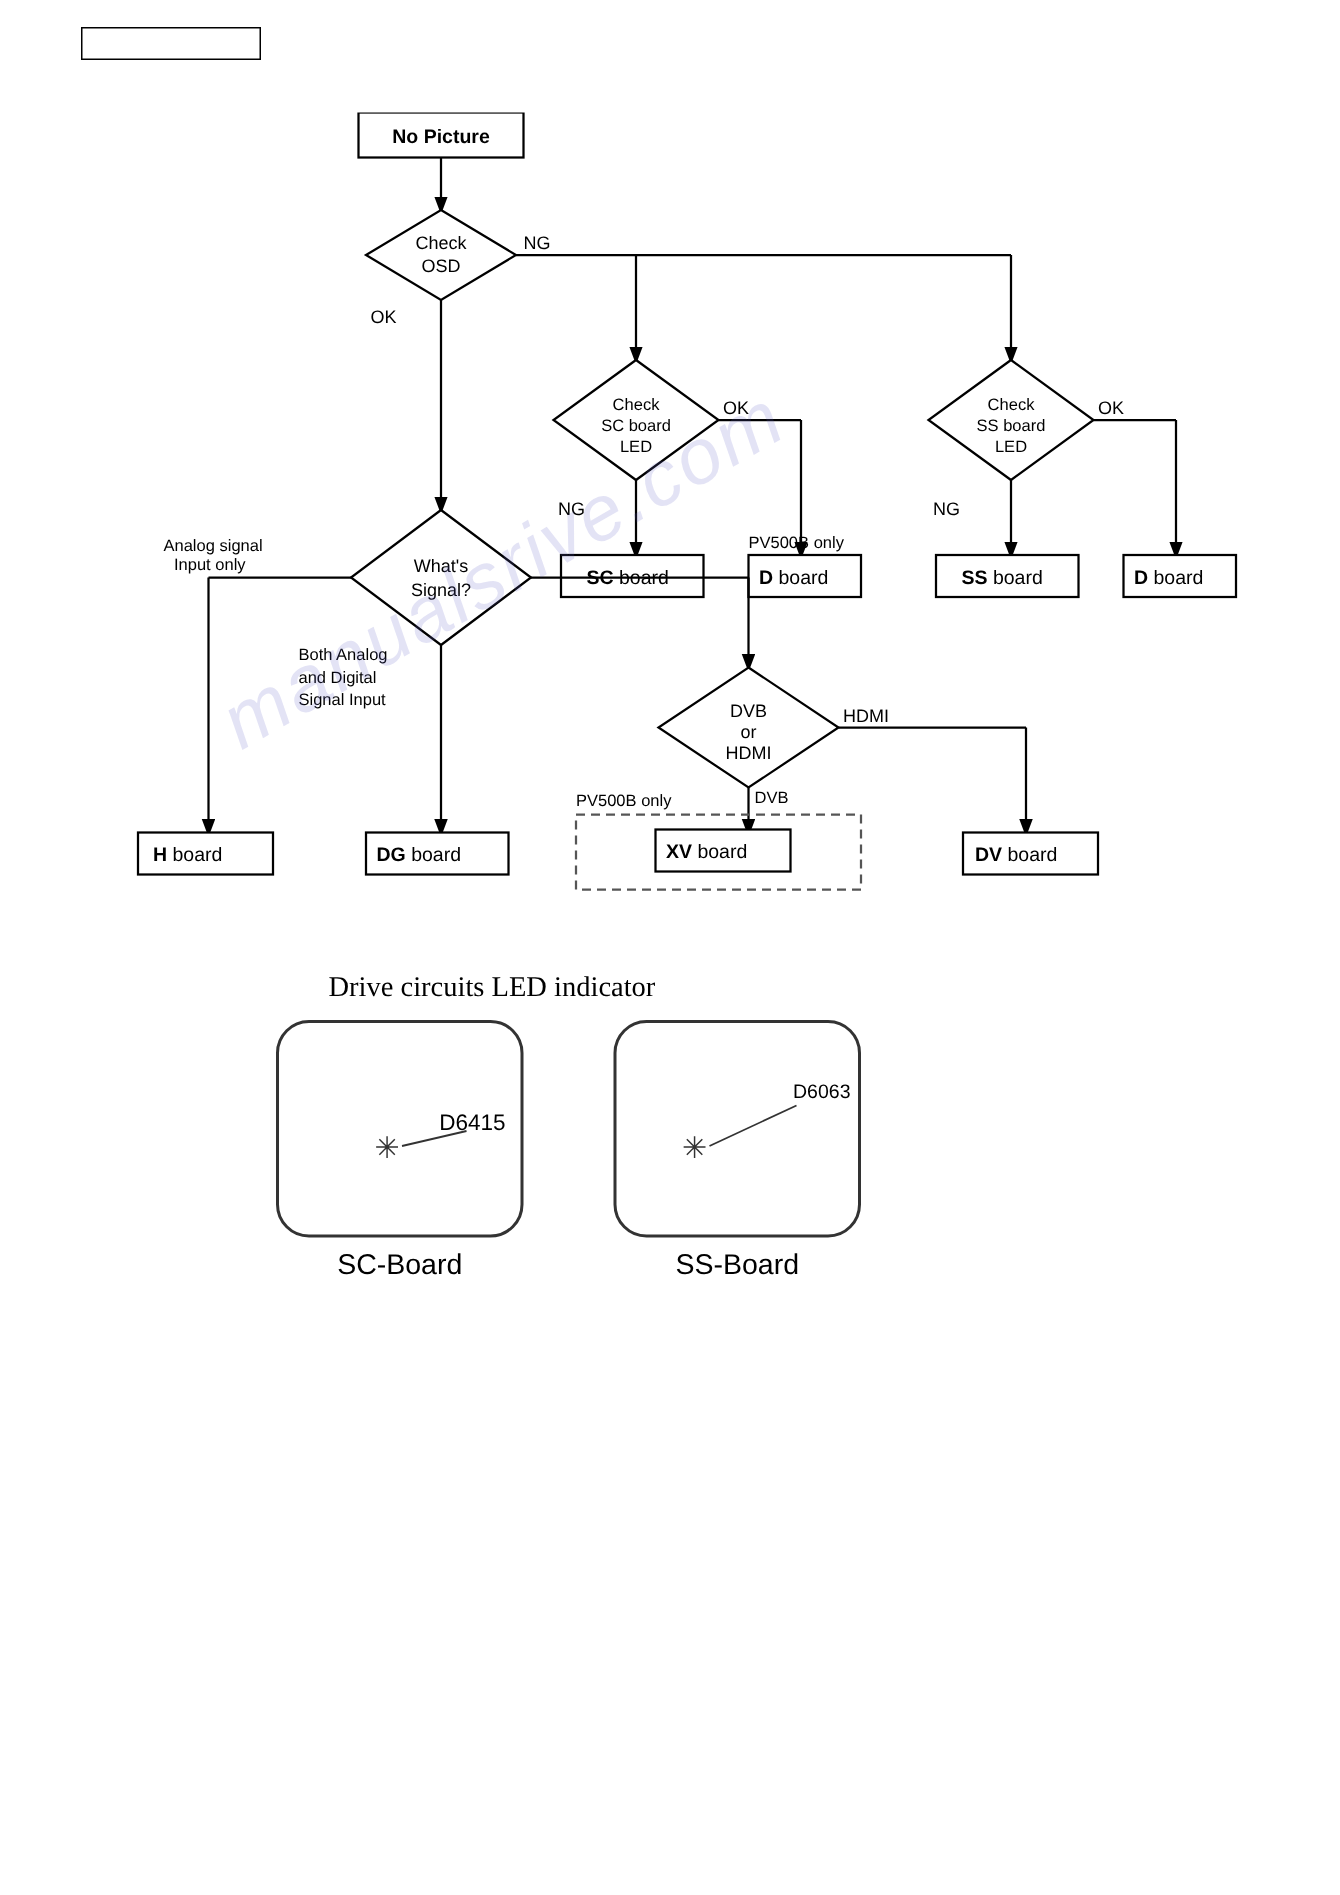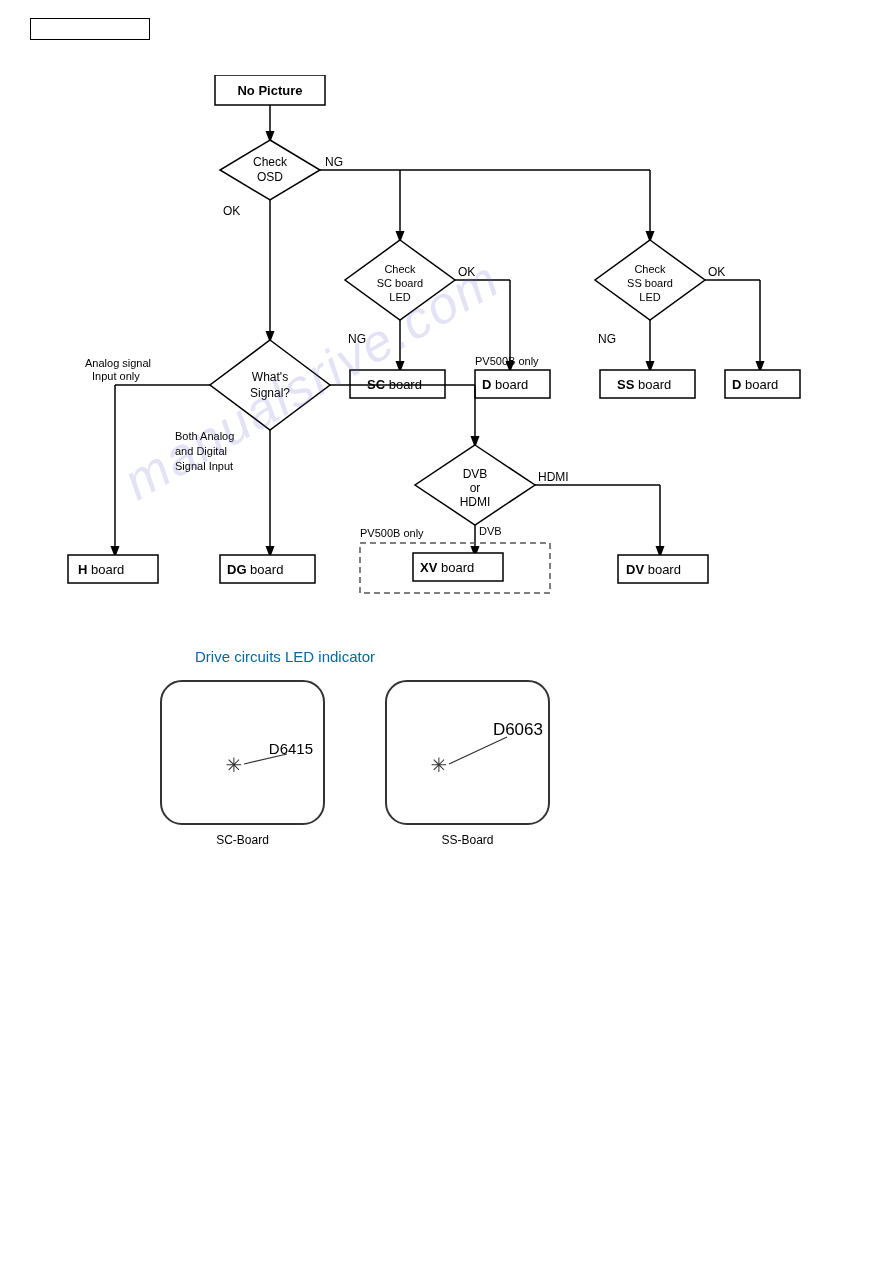--- a/index.html
+++ b/index.html
@@ -10,20 +10,21 @@
       width: 893px;
       min-height: 1263px;
       position: relative;
       overflow: hidden;
     }
 
     .page-container {
       position: relative;
       width: 866px;
       min-height: 1263px;
+      margin-left: 24px;
     }
 
     
     .top-rect {
       position: absolute;
       top: 18px;
       left: 30px;
       width: 120px;
       height: 22px;
       border: 1.5px solid #000;
@@ -37,22 +38,23 @@
       left: 30px;
       width: 830px;
       height: 580px;
     }
 
     
     .drive-circuits-label {
       position: absolute;
       top: 648px;
       left: 195px;
-      font-size: 15px;
-      color: #0369a1;
+      font-size: 19px;
+      color: #000000;
+      font-family: Liberation Serif, serif;
     }
 
     
     .boards-container {
       position: absolute;
       top: 680px;
       left: 160px;
       display: flex;
       gap: 60px;
       align-items: flex-start;
@@ -71,21 +73,21 @@
       border-radius: 22px;
       background: #fff;
       position: relative;
       display: flex;
       align-items: center;
       justify-content: center;
     }
 
     .board-label {
       margin-top: 8px;
-      font-size: 12px;
+      font-size: 19px;
       color: #000;
     }
 
     
     .watermark {
       position: absolute;
       top: 350px;
       left: 100px;
       font-size: 52px;
       color: rgba(100, 100, 200, 0.18);
@@ -245,21 +247,21 @@
     </div>
 
     <div class="board-box">
       <div class="board-rounded">
         <svg width="165" height="145" style="position:absolute;top:0;left:0;" xmlns="http://www.w3.org/2000/svg">
 
           <text x="52" y="90" font-size="20" text-anchor="middle" fill="#333">✳</text>
 
           <line x1="62" y1="82" x2="120" y2="55" stroke="#333" stroke-width="1.2"></line>
         </svg>
-        <span style="position:absolute;right:5px;top:38px;font-size:17px;">D6063</span>
+        <span style="position:absolute;right:5px;top:38px;font-size:13px;">D6063</span>
       </div>
       <div class="board-label">SS-Board</div>
     </div>
 
   </div>
 
   <div class="watermark">manualsrive.com</div>
 
 </div>
 

